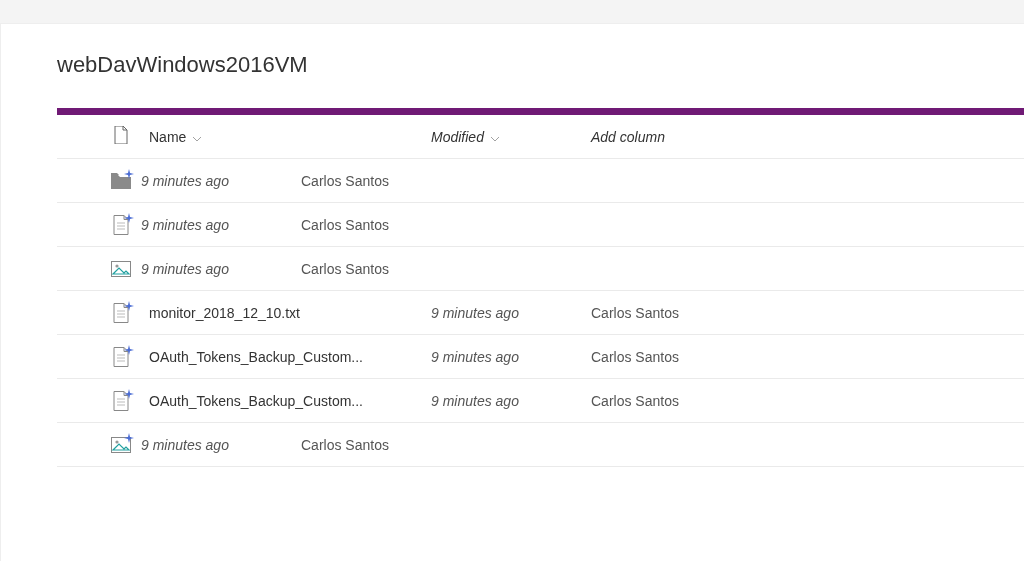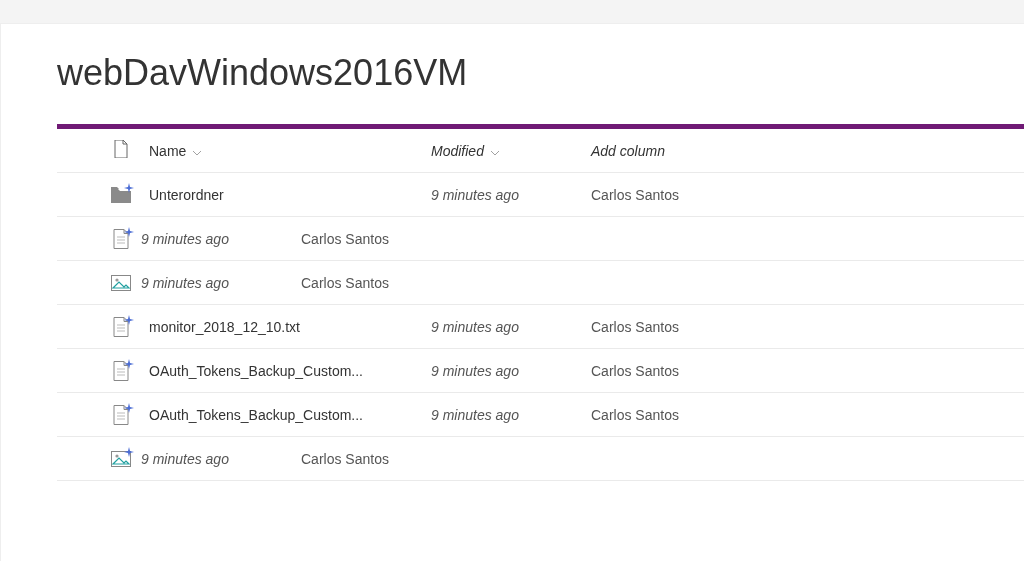--- a/index.html
+++ b/index.html
@@ -1,20 +1,20 @@
 <!DOCTYPE html>
 <html><head>
   <meta charset="utf-8">
   <style>
     * { box-sizing: border-box; margin: 0; padding: 0; }
     body { font-family: "Segoe UI", -apple-system, BlinkMacSystemFont, sans-serif; font-size: 14px; color: #333; background: #fff; }
     .topbar { height: 24px; background: #f4f4f4; border-bottom: 1px solid #eee; }
     .page { padding: 28px 0 0 56px; border-left: 1px solid #eee; min-height: 540px; }
-    .page-title { font-size: 36px; font-weight: 300; color: #333; margin-bottom: 30px; }
-    .table { border-top: 5px solid #701a75; }
+    .page-title { font-size: 22px; font-weight: 300; color: #333; margin-bottom: 30px; }
+    .table { border-top: 7px solid #701a75; }
     .row { display: flex; align-items: center; height: 44px; border-bottom: 1px solid #eaeaea; }
     .header-row .cell { color: #333; font-weight: 400; }
     .cell { display: flex; align-items: center; color: #555; }
     .col-select { width: 44px; justify-content: center; }
     .col-type { width: 40px; justify-content: center; }
     .col-name { width: 290px; padding-left: 8px; }
     .col-modified { width: 160px; font-style: italic; }
     .col-modifiedby { width: 160px; }
     .col-add { width: 140px; color: #666; font-style: italic; }
     .chev { margin-left: 6px; opacity: 0.6; }
@@ -63,23 +63,20 @@
           <div class="cell col-type">
             <span class="file-icon-wrap">
               <svg width="20" height="16" viewBox="0 0 20 16">
                 <path d="M0 2 L7 2 L9 4 L20 4 L20 16 L0 16 Z M0 2 L0 0 L6 0 L8 2" fill="#8a8a8a"></path>
               </svg>
               <span class="new-badge"><svg width="10" height="10" viewBox="0 0 10 10">
                   <path d="M5 0 L6 4 L10 5 L6 6 L5 10 L4 6 L0 5 L4 4 Z" fill="#4a6cd4"></path>
                 </svg></span>
             </span>
           </div>
-          <div class="cell col-name">
-            <span class="name-text">Unterordner</span>
-          </div>
           <div class="cell col-modified">
             <span>9 minutes ago</span>
           </div>
           <div class="cell col-modifiedby">
             <span>Carlos Santos</span>
           </div>
           <div class="cell col-add"></div>
         </div>
         <div class="row">
           <div class="cell col-select"></div>

